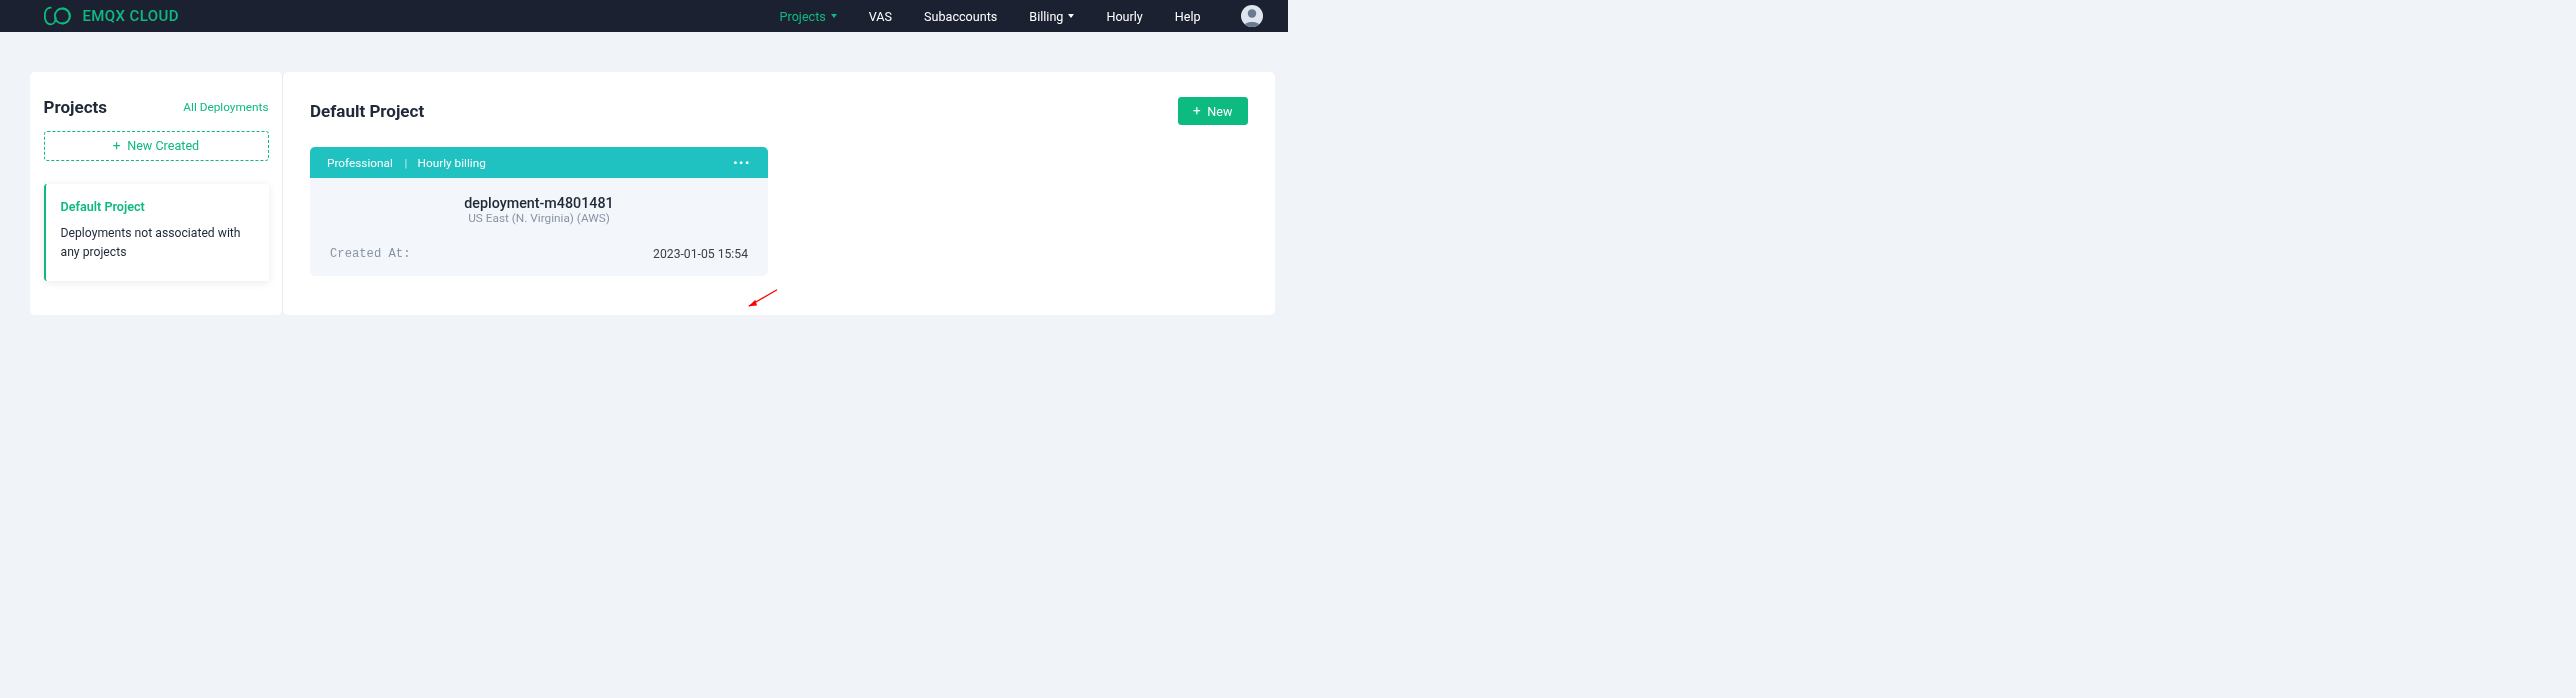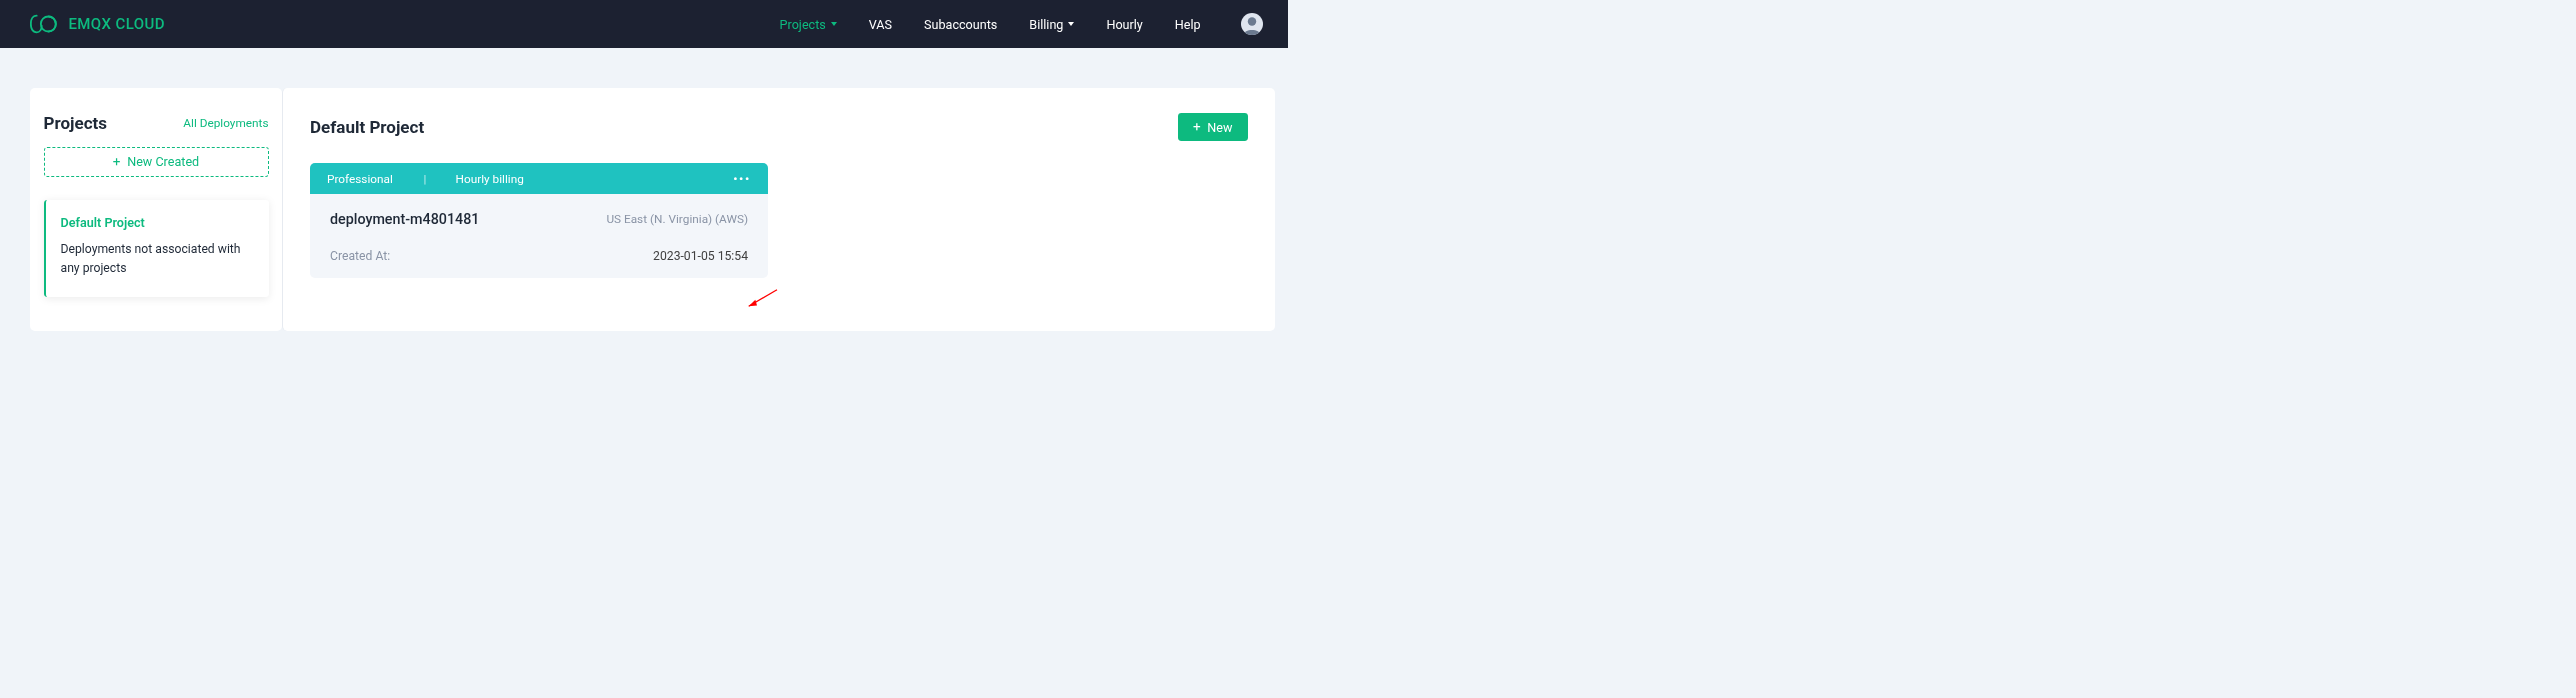--- a/index.html
+++ b/index.html
@@ -10,24 +10,24 @@
     }
     body {
       background: #f0f4f9;
       width: 1288px;
       height: 349px;
       overflow: hidden;
     }
     
     .header {
       background: #1c2131;
-      height: 48px;
-      display: flex;
-      align-items: center;
-      padding: 0 25px 0 30px;
+      height: 32px;
+      display: flex;
+      align-items: center;
+      padding: 0 25px 0 44px;
     }
     .logo-wrap {
       display: flex;
       align-items: center;
       gap: 8.4px;
     }
     .logo-icon svg {
       display: block;
     }
     .logo-text {
@@ -178,21 +178,20 @@
       border-radius: 5px;
       overflow: hidden;
     }
     .dc-head {
       background: #1fc2c0;
       color: #ffffff;
       padding: 8.4px 17px;
       display: flex;
       align-items: center;
       font-size: 11.8px;
-      gap: 19px;
     }
     .dc-plan {
       padding-right: 10px;
     }
     .dc-sep {
       opacity: 0.7;
       padding: 0 1.7px;
     }
     .dc-bill {
       padding-left: 8.4px;
@@ -204,39 +203,41 @@
       font-weight: 700;
     }
     .dc-body {
       padding: 17px 20px 8.4px 20px;
     }
     .dc-row1 {
       display: flex;
       justify-content: space-between;
       align-items: center;
       margin-bottom: 15px;
+      flex-direction: column;
     }
     .dc-name {
       font-size: 14.3px;
       color: #1f2937;
       font-weight: 500;
     }
     .dc-region {
       color: #8a94a6;
       font-size: 11.8px;
     }
     .dc-row {
       display: flex;
       justify-content: space-between;
       align-items: center;
       padding: 6.7px 0;
       font-size: 12.2px;
     }
     .dc-label {
       color: #8a94a6;
+      font-family: Liberation Mono, monospace;
     }
     .dc-value {
       color: #404040;
     }
     .dc-status {
       display: flex;
       align-items: center;
       gap: 6.7px;
       color: #0dba7f;
     }

